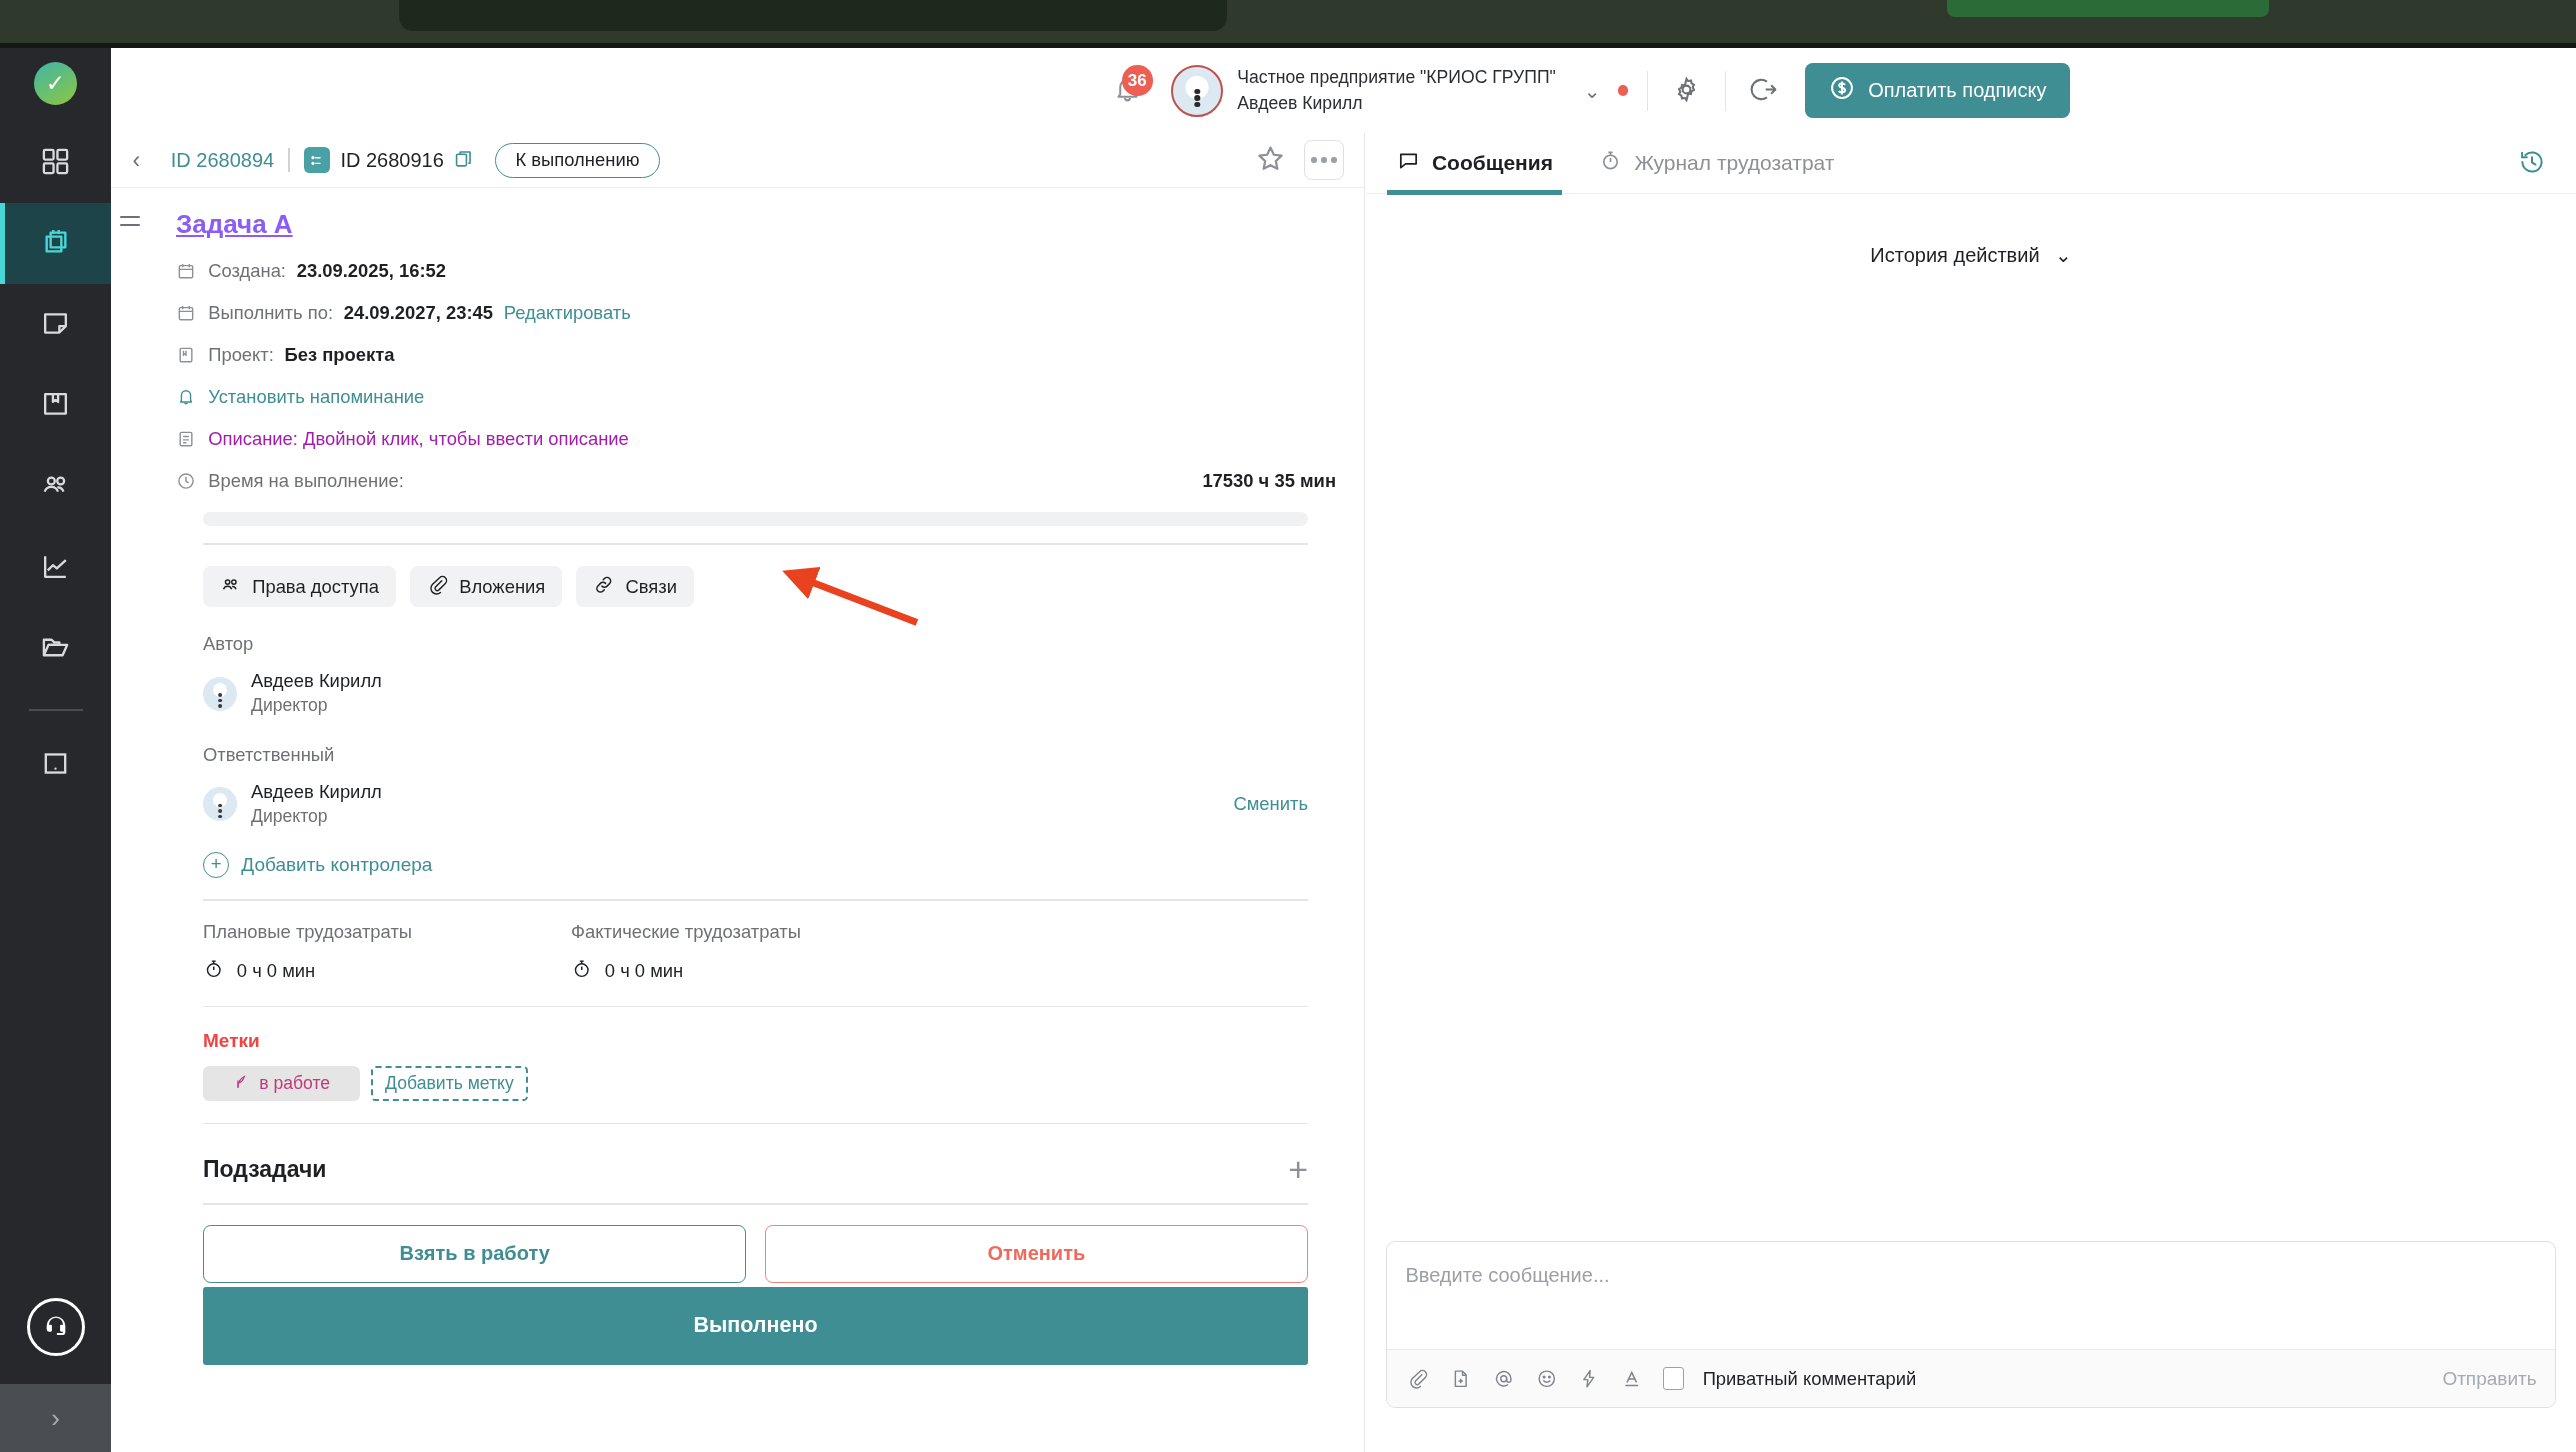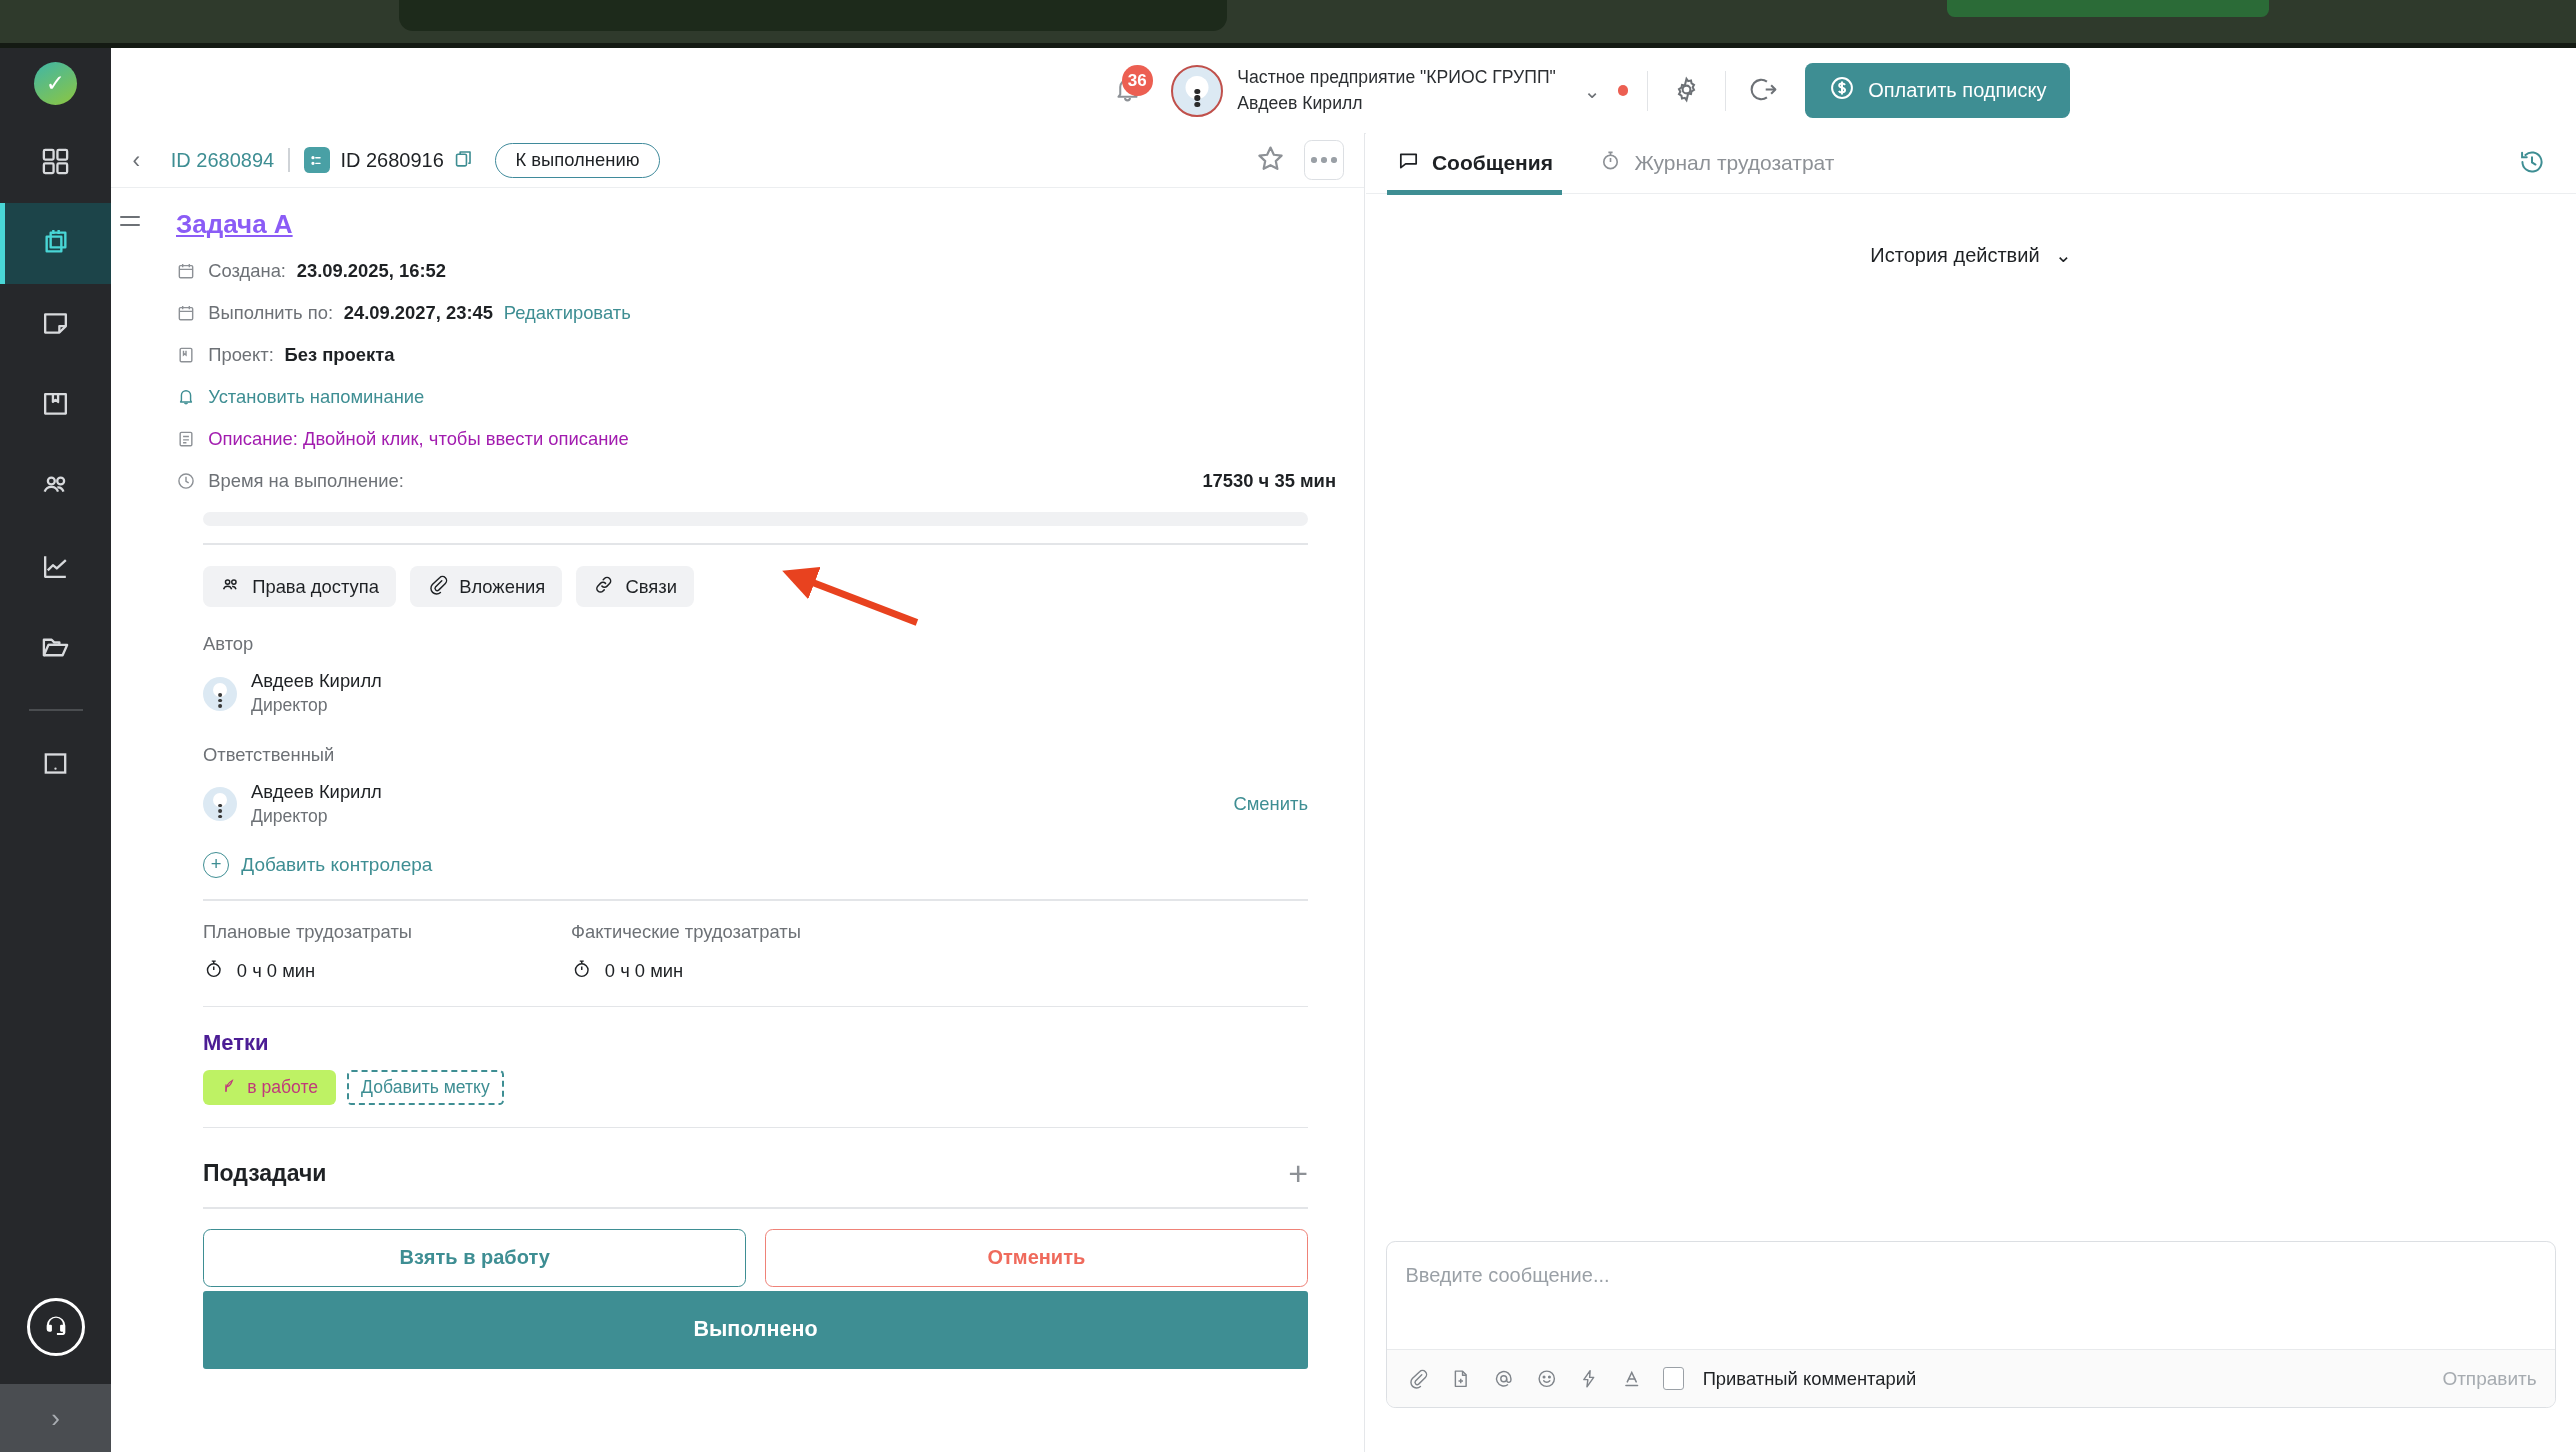--- a/index.html
+++ b/index.html
@@ -180,24 +180,24 @@
   .add-ctrl { display: flex; align-items: center; gap: 12.3px; margin: 23px 0 0 64px; color: #3e8e93; font-size: 19px; cursor: pointer; }
   .plus-circle { width: 26px; height: 26px; border-radius: 50%; border: 1.5px solid #3e8e93; display:flex; align-items:center; justify-content:center; font-size: 18.4px; line-height: 1; }
 
   .hr2 { height: 1.5px; background: #e3e5e8; margin: 21.5px 28px 0 64px; }
 
   .labor-grid { display: flex; margin: 20px 0 0 64px; }
   .labor-col { width: 368px; }
   .labor-head { font-size: 18.4px; color: #6d7176; }
   .labor-val { display: flex; align-items: center; gap: 12.3px; margin-top: 15.3px; font-size: 18.4px; color: #1e2124; }
 
-  .tags-head { margin: 23px 0 0 64px; font-size: 22px; font-weight: bold; color: #4c1d95; }
+  .tags-head { margin: 23px 0 0 64px; font-size: 19px; font-weight: bold; color: #ef4444; }
   .tags-row { display: flex; align-items: center; gap: 10.7px; margin: 14px 0 0 64px; }
   .tag-pill {
-    height: 35px; padding: 0 18px; border-radius: 6.1px; background: #bef264;
+    height: 35px; padding: 0 30px; border-radius: 6.1px; background: #e5e5e5;
     color: #c0397b; font-size: 17.6px; display: flex; align-items: center; gap: 9.2px;
   }
   .tag-add {
     height: 35px; padding: 0 12.3px; border-radius: 4.6px; background: #fff;
     border: 2.3px dashed #3e8e93; color: #3e8e93; font-size: 17.6px;
     display: flex; align-items: center; cursor: pointer; font-family: "Liberation Sans", sans-serif;
   }
 
   .sub-head-row { display: flex; align-items: center; margin: 28px 28px 0 64px; }
   .sub-head { font-size: 23px; font-weight: bold; color: #1e2124; }

